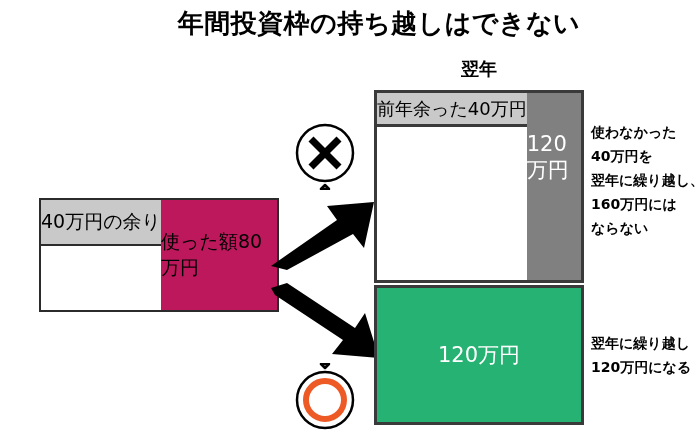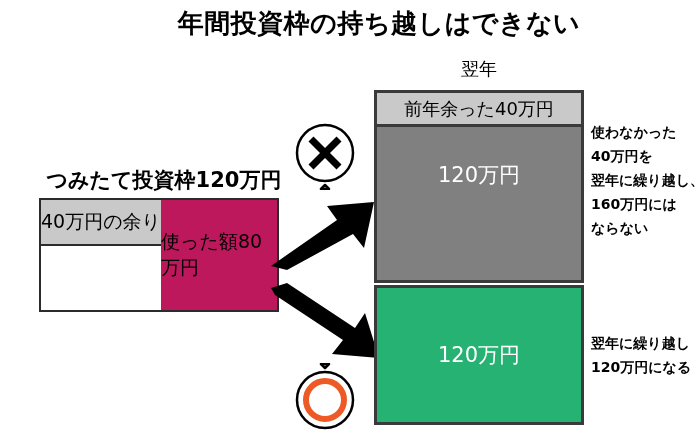--- a/index.html
+++ b/index.html
@@ -34,21 +34,21 @@
     white-space: nowrap;
   }
 
   
   #next-year-label {
     left: 345px;
     top: 57px;
     width: 210px;
     text-align: center;
     font-size: 18px;
-    font-weight: normal;
+    font-weight: bold;
     color: #000;
   }
   #left-label {
     left: 10px;
     top: 166px;
     width: 250px;
     text-align: center;
     font-size: 21px;
     font-weight: bold;
     color: #000;
@@ -88,21 +88,21 @@
 
   
   #gray-box {
     left: 345px;
     top: 90px;
     width: 210px;
     height: 193px;
     border: 3px solid #3a3a3a;
     box-sizing: border-box;
     display: flex;
-    flex-direction: column;
+    flex-direction: row;
   }
   #gray-box-top {
     height: 31px;
     background: #c9c9c9;
     border-bottom: 3px solid #3a3a3a;
     display: flex;
     align-items: center;
     justify-content: center;
     font-size: 18px;
     color: #000;
@@ -155,21 +155,20 @@
   #arrow-up { left: 240px; top: 200px; width: 110px; height: 72px; }
   #arrow-down { left: 240px; top: 282px; width: 115px; height: 78px; }
 </style>
 </head>
 <body>
 
 <div id="canvas">
 
   <div class="abs" id="title">年間投資枠の持ち越しはできない</div>
 
-  <div class="abs" id="left-label">つみたて投資枠120万円</div>
 
   <div class="abs" id="left-box">
     <div id="left-box-top">40万円の余り</div>
     <div id="left-box-bottom">使った額80万円</div>
   </div>
 
   <div class="abs" id="next-year-label">翌年</div>
 
   <div class="abs bubble" id="bubble-x">
     <svg width="68" height="68" viewBox="0 0 68 68">

